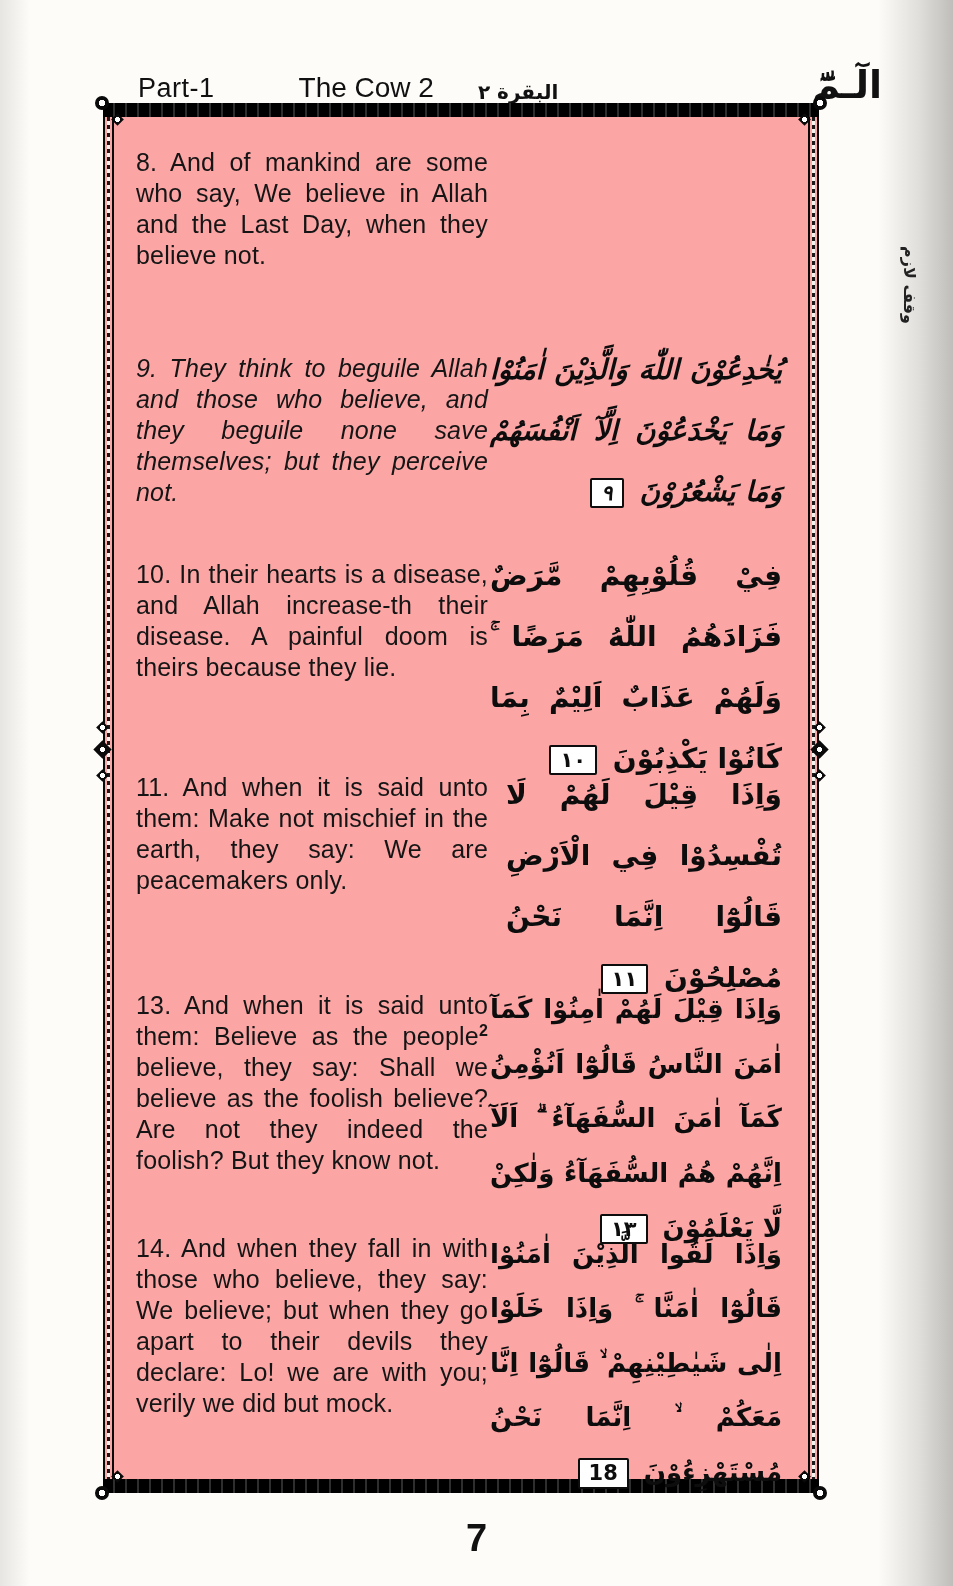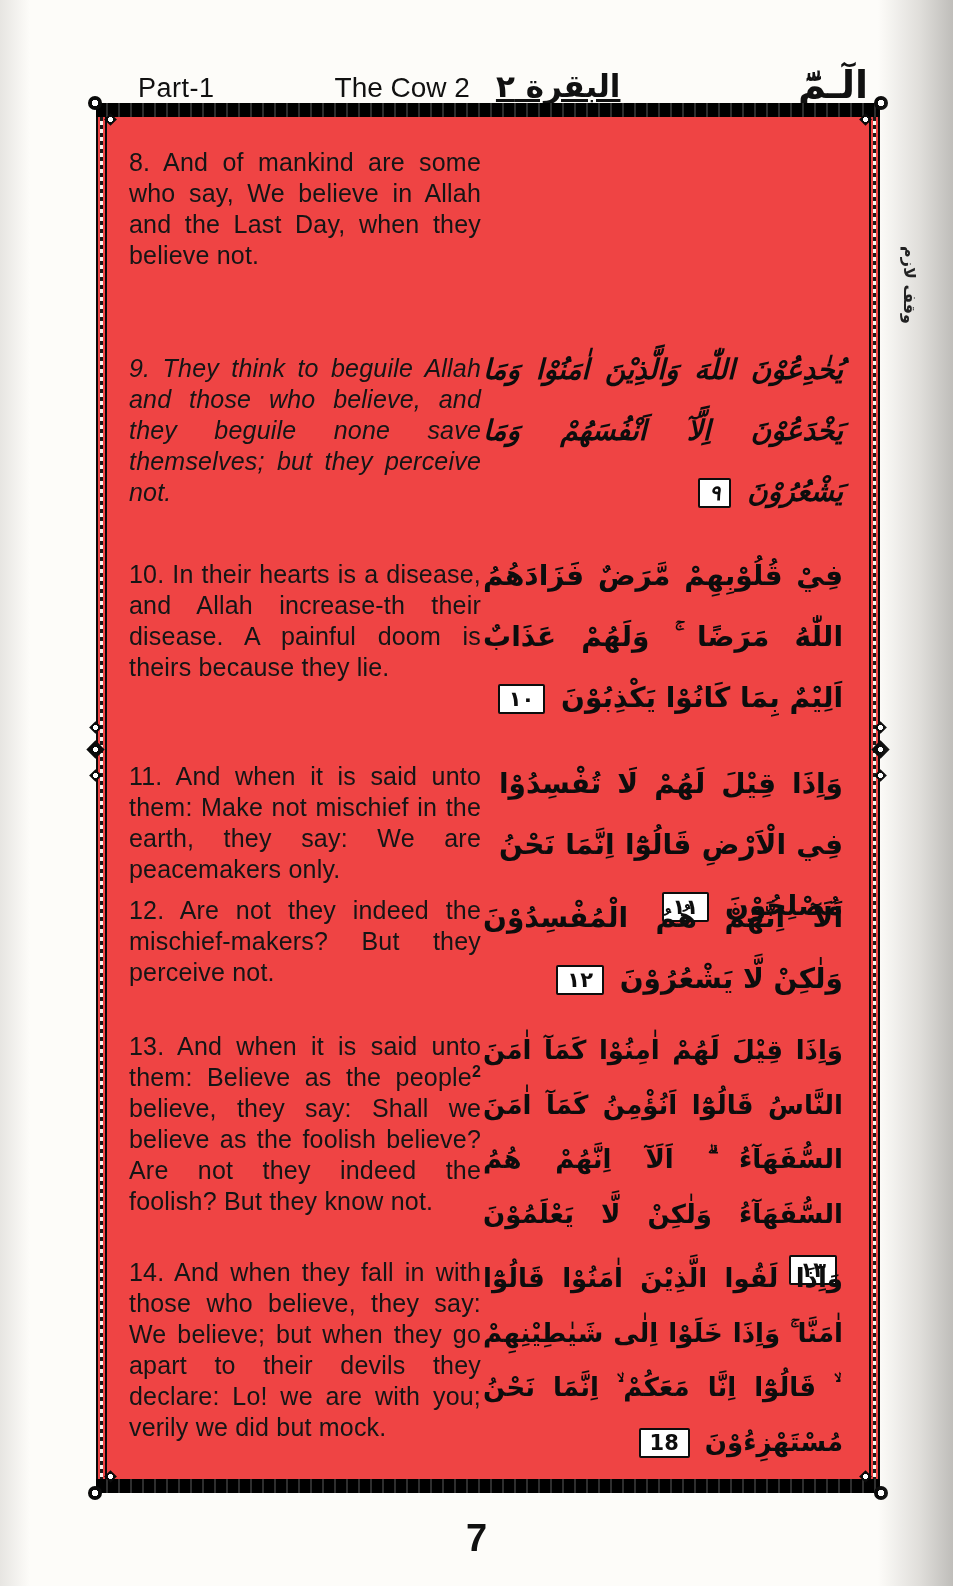--- a/index.html
+++ b/index.html
@@ -20,31 +20,31 @@
     background:linear-gradient(to left,rgba(200,197,192,0) 0%,rgba(190,187,182,.35) 100%);
     pointer-events:none;z-index:50;
   }
 
   
   .header{
     position:absolute;left:98px;top:66px;width:784px;height:38px;
     display:flex;align-items:flex-end;
   }
   .header .part{font-size:27px;letter-spacing:.5px;margin-left:40px;}
-  .header .title-en{font-size:28px;margin-left:120px;}
-  .header .title-ar{font-size:31px;font-weight:bold;margin-left:26px;font-family:"DejaVu Sans",sans-serif;direction:rtl;text-decoration:underline;}
+  .header .title-en{font-size:28px;margin-left:84px;}
+  .header .title-ar{font-size:20px;font-weight:bold;margin-left:44px;font-family:"DejaVu Sans",sans-serif;direction:rtl;}
   .header .calli{
-    font-size:38px;font-weight:bold;margin-left:auto;margin-right:14px;
+    font-size:38px;font-weight:bold;margin-left:auto;
     font-family:"DejaVu Sans",sans-serif;direction:rtl;line-height:1;
   }
 
   
   .frame{
-    position:absolute;left:96px;top:103px;width:784px;height:1390px;
-    background:#ef4444;z-index:5;
+    position:absolute;left:103px;top:103px;width:716px;height:1390px;
+    background:#fca5a5;z-index:5;
   }
   .bar{
     position:absolute;left:0;width:100%;height:14px;background:#0a0a0a;
     background-image:repeating-linear-gradient(90deg,#000 0 10px,#2e2e2e 10px 12px);
   }
   .bar.top{top:0;}
   .bar.bottom{bottom:0;}
   .side{
     position:absolute;top:14px;bottom:14px;width:11px;
     border-left:2px solid #0a0a0a;border-right:2px solid #0a0a0a;
@@ -161,24 +161,20 @@
     <div class="verse-row row-v10">
       <div class="v-en">10. In their hearts is a disease, and Allah increase-th their disease. A painful doom is theirs because they lie.</div>
       <div class="v-ar"><span>فِيْ قُلُوْبِهِمْ مَّرَضٌ فَزَادَهُمُ اللّٰهُ مَرَضًا ۚ وَلَهُمْ عَذَابٌ اَلِيْمٌ بِمَا كَانُوْا يَكْذِبُوْنَ</span> <span class="marker">١٠</span></div>
     </div>
 
     <div class="verse-row row-v11">
       <div class="v-en" style="padding-top:8px;">11. And when it is said unto them: Make not mischief in the earth, they say: We are peacemakers only.</div>
       <div class="v-ar"><span>وَاِذَا قِيْلَ لَهُمْ لَا تُفْسِدُوْا فِي الْاَرْضِ قَالُوْٓا اِنَّمَا نَحْنُ مُصْلِحُوْنَ</span> <span class="marker">١١</span></div>
     </div>
 
-    <div class="verse-row row-v12">
-      <div class="v-en" style="padding-top:8px;">12. Are not they indeed the mischief-makers? But they perceive not.</div>
-      <div class="v-ar"><span>اَلَآ اِنَّهُمْ هُمُ الْمُفْسِدُوْنَ وَلٰكِنْ لَّا يَشْعُرُوْنَ</span> <span class="marker">١٢</span></div>
-    </div>
 
     <div class="verse-row row-v13">
       <div class="v-en" style="padding-top:8px;"><span>13. And when it is said unto them: Believe as the people</span><sup>2</sup><span> believe, they say: Shall we believe as the foolish believe? Are not they indeed the foolish? But they know not.</span></div>
       <div class="v-ar" style="font-size:26px;line-height:2.1;"><span>وَاِذَا قِيْلَ لَهُمْ اٰمِنُوْا كَمَآ اٰمَنَ النَّاسُ قَالُوْٓا اَنُؤْمِنُ كَمَآ اٰمَنَ السُّفَهَآءُ ۗ اَلَآ اِنَّهُمْ هُمُ السُّفَهَآءُ وَلٰكِنْ لَّا يَعْلَمُوْنَ</span> <span class="marker">١٣</span></div>
     </div>
 
     <div class="verse-row row-v14">
       <div class="v-en" style="padding-top:6px;">14.  And when they fall in with those who believe, they say: We believe; but when they go apart to their devils they declare: Lo! we are with you; verily we did but mock.</div>
       <div class="v-ar" style="font-size:26px;line-height:2.1;"><span>وَاِذَا لَقُوا الَّذِيْنَ اٰمَنُوْا قَالُوْٓا اٰمَنَّا ۚ وَاِذَا خَلَوْا اِلٰى شَيٰطِيْنِهِمْ ۙ قَالُوْٓا اِنَّا مَعَكُمْ ۙ اِنَّمَا نَحْنُ مُسْتَهْزِءُوْنَ</span> <span class="marker">18</span></div>
     </div>

